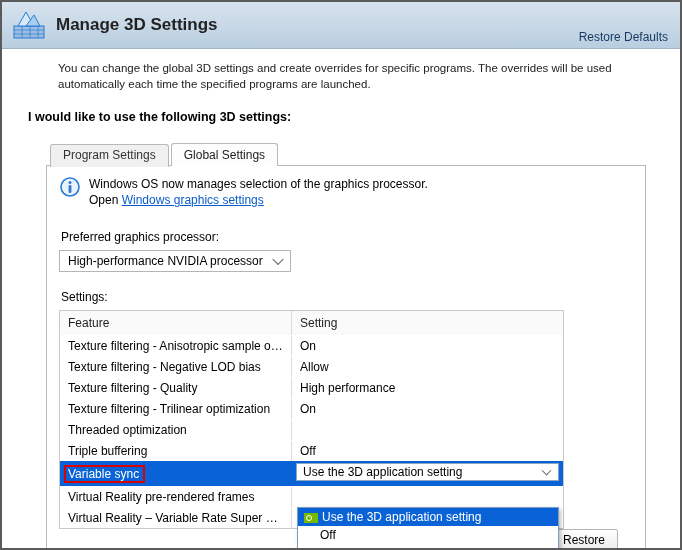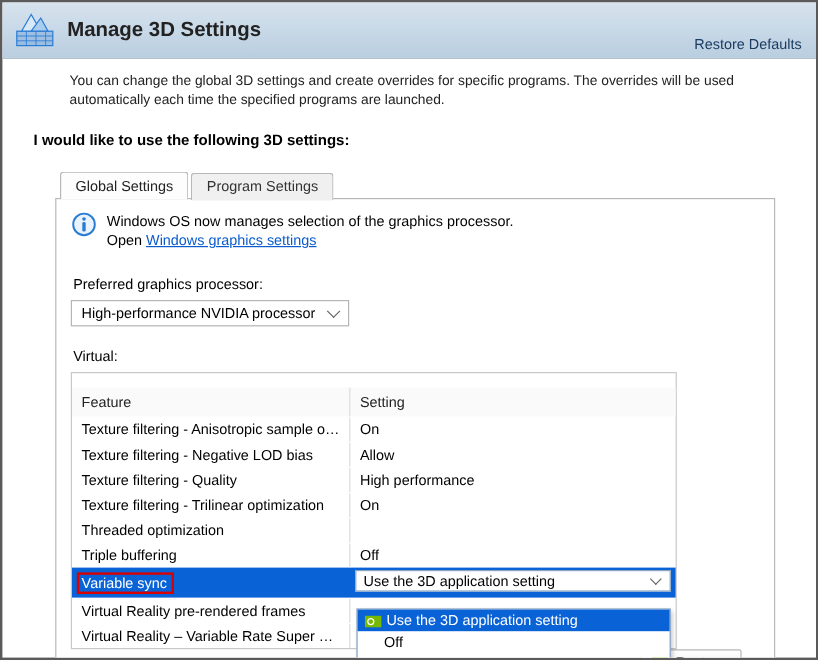--- a/index.html
+++ b/index.html
@@ -138,21 +138,20 @@
     border: 1px solid #c8c8c8;
     width: 505px;
     font-size: 12px;
     position: relative;
   }
   .settings-head, .settings-row {
     display: flex;
   }
   .settings-head {
     background: #fafafa;
-    margin-top: 12px;
   }
   .col-feature { width: 232px; padding: 5px 8px; border-right: 1px solid #dcdcdc; white-space: nowrap; overflow: hidden; text-overflow: ellipsis;}
   .col-setting { flex: 1; padding: 5px 8px; white-space: nowrap; overflow: hidden; text-overflow: ellipsis; position: relative;}
   .settings-head .col-feature, .settings-head .col-setting { font-weight: normal; color: #222; }
   .settings-body .settings-row .col-feature { padding-top:3px; padding-bottom:3px; }
   .settings-body .settings-row .col-setting { padding-top:3px; padding-bottom:3px; }
   .settings-row { border-top: 1px solid transparent; justify-content: space-between; }
   .settings-row.selected {
     background: #0a63d6;
     color: #fff;
@@ -252,22 +251,22 @@
 </div>
 
 <div class="body-area">
 
   <div class="intro">You can change the global 3D settings and create overrides for specific programs. The overrides will be used automatically each time the specified programs are launched.</div>
 
   <div class="section-label">I would like to use the following 3D settings:</div>
 
   <div class="tabs-wrap">
     <div class="tabstrip">
+      <div class="tab inactive">Program Settings</div>
       <div class="tab">Global Settings</div>
-      <div class="tab inactive">Program Settings</div>
     </div>
 
     <div class="tab-panel">
 
       <div class="info-row">
         <span class="info-icon">
           <svg viewBox="0 0 22 22" width="22" height="22">
             <circle cx="11" cy="11" r="9" fill="#eaf3fb" stroke="#2a7bd4" stroke-width="1.6"></circle>
             <circle cx="11" cy="6.5" r="1.5" fill="#2a7bd4"></circle>
             <rect x="9.6" y="9" width="2.8" height="8" rx="1.2" fill="#2a7bd4"></rect>
@@ -277,21 +276,21 @@
           <span>Windows OS now manages selection of the graphics processor.</span><br>
           <span>Open </span><a>Windows graphics settings</a>
         </div>
       </div>
 
       <div class="pref-label">Preferred graphics processor:</div>
       <div class="combo">
         <span>High-performance NVIDIA processor</span>
       </div>
 
-      <div class="settings-label">Virtual:</div>
+      <div class="settings-label">Settings:</div>
 
       <div class="settings-table">
         <div class="settings-head">
           <div class="col-feature">Feature</div>
           <div class="col-setting">Setting</div>
         </div>
         <div class="settings-body">
 
           <div class="settings-row">
             <div class="col-feature">Texture filtering - Anisotropic sample opti...</div>

